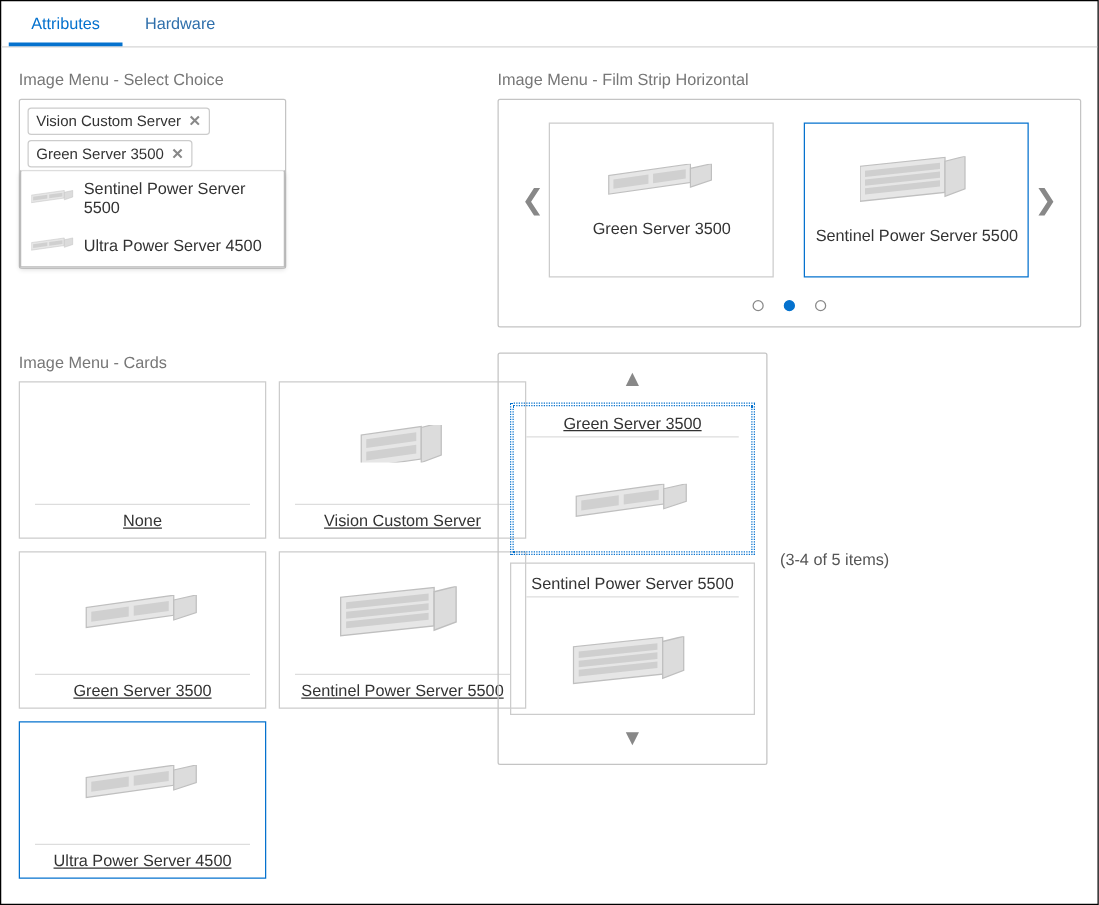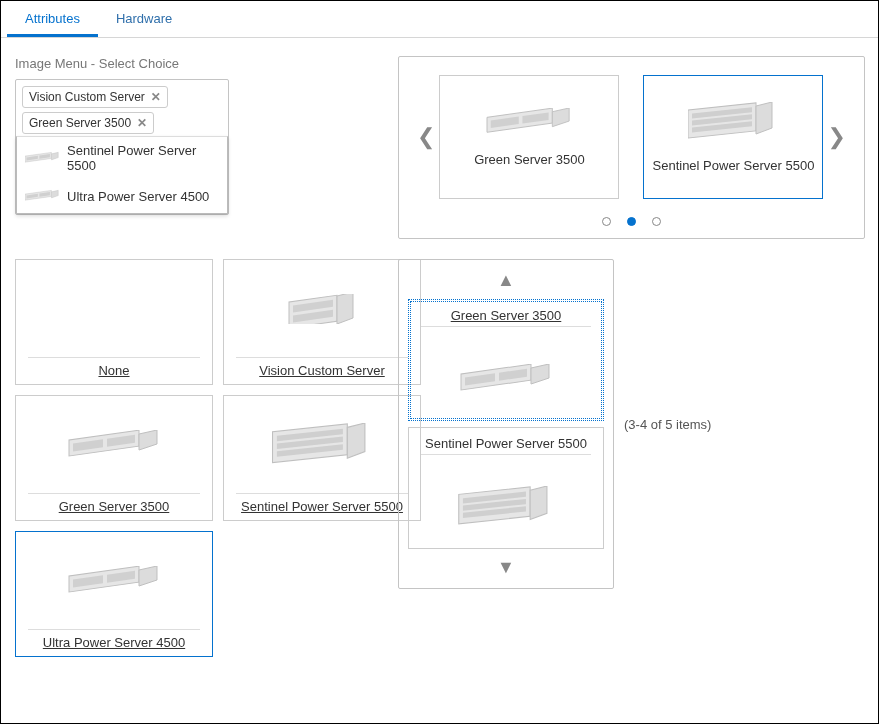--- a/index.html
+++ b/index.html
@@ -284,20 +284,21 @@
                 <use href="#server-flat"></use>
               </svg>
             </span>
      <span>Ultra Power Server 4500</span>
    </div>
         </div>
     </div>
   </div>
 
   <div>
+    <div class="section-label">Image Menu - Film Strip Horizontal</div>
     <div class="filmstrip-h">
       <div class="fs-row">
         <div class="fs-arrow">❮</div>
         <div class="fs-cards" id="fs-cards">
             <div class="fs-card ">
      <div>
                 <svg class="srv" width="90" height="28" viewBox="0 0 90 30">
                   <use href="#server-flat"></use>
                 </svg>
               </div>
@@ -316,20 +317,21 @@
       </div>
       <div class="dots" id="dots">
           <div class="dot "></div>
           <div class="dot active"></div>
           <div class="dot "></div>
         </div>
     </div>
   </div>
 
   <div>
+    <div class="section-label">Image Menu - Cards</div>
     <div class="cards-grid" id="cards-grid">
         <div class="card ">
      <div class="img-area"></div>
      <div class="divider"></div>
      <div class="label">None</div>
    </div>
         <div class="card ">
      <div class="img-area">
             <svg class="srv" width="100" height="30" viewBox="0 0 66 30">
               <use href="#server-box"></use>

